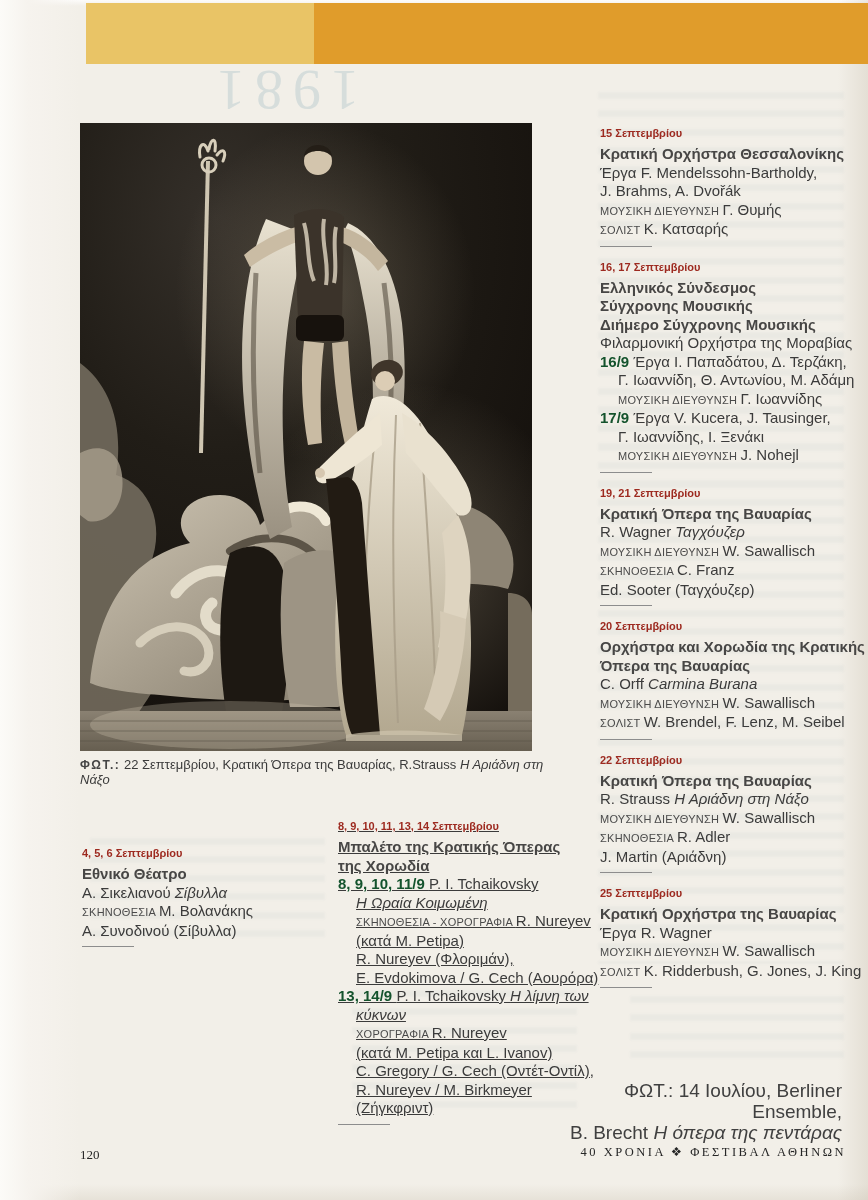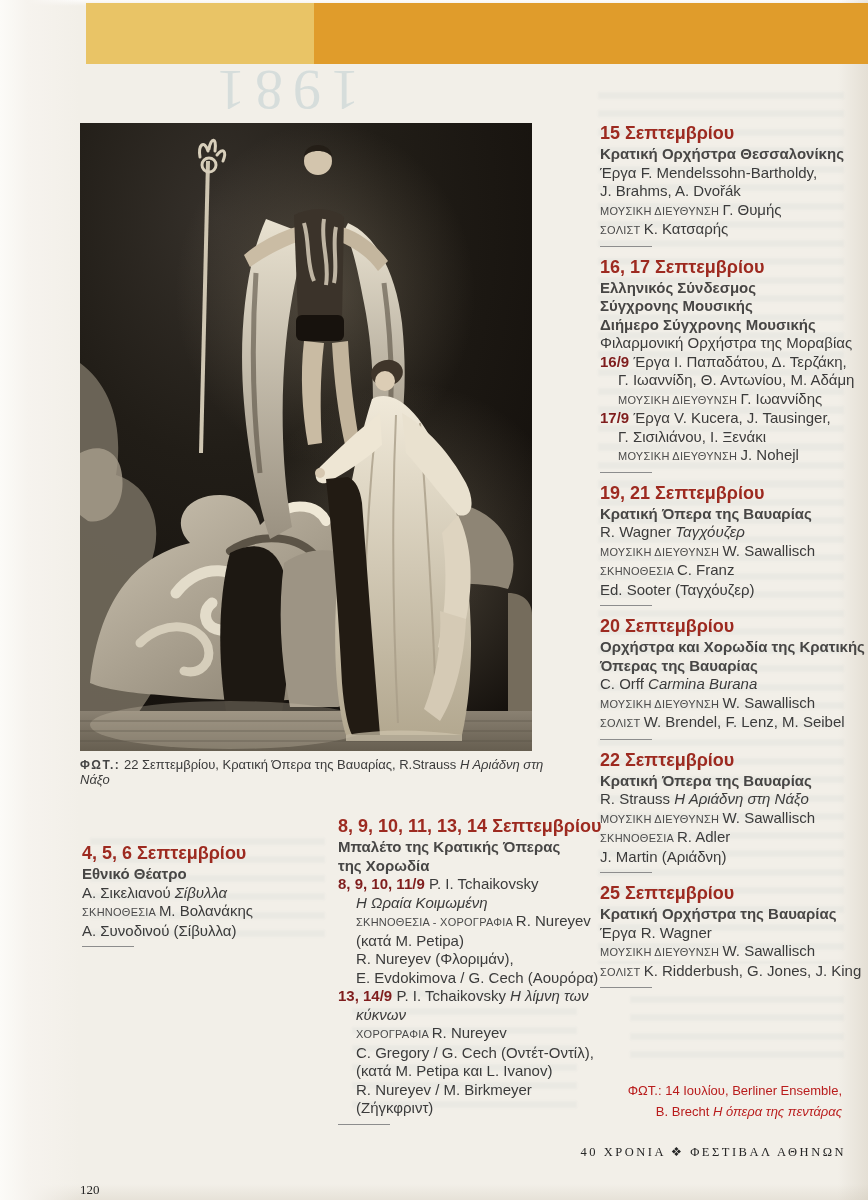--- a/index.html
+++ b/index.html
@@ -24,39 +24,39 @@
   .ghost-lines{position:absolute;pointer-events:none;opacity:.55;filter:blur(.8px);
        background:repeating-linear-gradient(to bottom,
          rgba(110,138,152,.10) 0 7px, rgba(110,138,152,0) 7px 18.5px);}
   
   .photo{position:absolute;left:80px;top:123px;width:452px;height:628px;}
   .photo svg{display:block;width:100%;height:100%;}
   
   .caption{position:absolute;left:80px;top:757px;width:475px;font-size:13px;color:#3a3a3a;}
   .caption .cap-label{font-weight:bold;letter-spacing:1.5px;font-size:12px;color:#444;}
   .caption-right{position:absolute;right:26px;top:1080px;width:300px;text-align:right;
-       font-size:13px;line-height:21px;color:#b91c1c;}
+       font-size:19px;line-height:21px;color:#404040;}
   .i{font-style:italic;}
   
   .col{position:absolute;font-size:15px;line-height:18.5px;color:#3b3b3b;}
   .col-right{left:600px;top:123px;width:268px;}
   .col-left{left:82px;top:843px;width:256px;}
-  .col-mid{left:338px;top:816px;width:264px;}
-  .sec-head{color:#9d2a20;font-weight:bold;font-size:18px;line-height:20px;margin:0 0 2px 0;}
+  .col-mid{left:338px;top:816px;width:264px;text-decoration:underline;}
+  .sec-head{color:#9d2a20;font-weight:bold;font-size:11px;line-height:20px;margin:0 0 2px 0;}
   .line{white-space:nowrap;}
   .line.ind{padding-left:18px;}
   .line .b{font-weight:bold;color:#474645;}
   .line .r{color:#3b3b3b;}
   .line .sc{font-size:11px;letter-spacing:.25px;color:#4a4a4a;}
-  .line .db{font-weight:bold;color:#7f1d1d;}
+  .line .db{font-weight:bold;color:#14532d;}
   .divider{width:52px;border-top:1px solid #8d8d8d;margin-top:6px;}
   .section{margin-bottom:10px;}
   
   .pagenum{position:absolute;left:80px;top:1147px;font-family:"Liberation Serif","DejaVu Serif",serif;
-       font-size:13px;color:#262626;margin-top:35px;}
+       font-size:13px;color:#262626;}
   .footer-brand{position:absolute;right:22px;top:1144px;font-family:"Liberation Serif","DejaVu Serif",serif;
        font-size:12.5px;letter-spacing:2.5px;color:#262626;}
 </style>
 </head>
 <body>
 
 <div class="page">
 
   <div class="topbar">
     <div class="seg-light"></div>
@@ -183,22 +183,22 @@
         <div class="line"><span class="b">της Χορωδία</span></div>
         <div class="line"><span class="db">8, 9, 10, 11/9 </span><span class="r">P. I. Tchaikovsky</span></div>
         <div class="line ind"><span class="i">Η Ωραία Κοιμωμένη</span></div>
         <div class="line ind"><span class="sc">ΣΚΗΝΟΘΕΣΙΑ - ΧΟΡΟΓΡΑΦΙΑ </span><span class="r">R. Nureyev</span></div>
         <div class="line ind"><span class="r">(κατά Μ. Petipa)</span></div>
         <div class="line ind"><span class="r">R. Nureyev (Φλοριμάν),</span></div>
         <div class="line ind"><span class="r">E. Evdokimova / G. Cech (Αουρόρα)</span></div>
         <div class="line"><span class="db">13, 14/9 </span><span class="r">P. I. Tchaikovsky </span><span class="i">Η λίμνη των</span></div>
         <div class="line ind"><span class="i">κύκνων</span></div>
         <div class="line ind"><span class="sc">ΧΟΡΟΓΡΑΦΙΑ </span><span class="r">R. Nureyev</span></div>
+        <div class="line ind"><span class="r">(κατά Μ. Petipa και L. Ivanov)</span></div>
         <div class="line ind"><span class="r">C. Gregory / G. Cech (Οντέτ-Οντίλ),</span></div>
-        <div class="line ind"><span class="r">(κατά Μ. Petipa και L. Ivanov)</span></div>
         <div class="line ind"><span class="r">R. Nureyev / M. Birkmeyer</span></div>
         <div class="line ind"><span class="r">(Ζήγκφριντ)</span></div>
         <div class="divider"></div>
       </div>
     </div>
   <div class="col col-right">
       <div class="section">
         <div class="sec-head">15 Σεπτεμβρίου</div>
         <div class="line"><span class="b">Κρατική Ορχήστρα Θεσσαλονίκης</span></div>
         <div class="line"><span class="r">Έργα F. Mendelssohn-Bartholdy,</span></div>
@@ -210,37 +210,37 @@
       <div class="section">
         <div class="sec-head">16, 17 Σεπτεμβρίου</div>
         <div class="line"><span class="b">Ελληνικός Σύνδεσμος</span></div>
         <div class="line"><span class="b">Σύγχρονης Μουσικής</span></div>
         <div class="line"><span class="b">Διήμερο Σύγχρονης Μουσικής</span></div>
         <div class="line"><span class="r">Φιλαρμονική Ορχήστρα της Μοραβίας</span></div>
         <div class="line"><span class="db">16/9 </span><span class="r">Έργα Ι. Παπαδάτου, Δ. Τερζάκη,</span></div>
         <div class="line ind"><span class="r">Γ. Ιωαννίδη, Θ. Αντωνίου, Μ. Αδάμη</span></div>
         <div class="line ind"><span class="sc">ΜΟΥΣΙΚΗ ΔΙΕΥΘΥΝΣΗ </span><span class="r">Γ. Ιωαννίδης</span></div>
         <div class="line"><span class="db">17/9 </span><span class="r">Έργα V. Kucera, J. Tausinger,</span></div>
-        <div class="line ind"><span class="r">Γ. Σισιλιάνου, Ι. Ξενάκι</span></div>
+        <div class="line ind"><span class="r">Γ. Ιωαννίδης, Ι. Ξενάκι</span></div>
         <div class="line ind"><span class="sc">ΜΟΥΣΙΚΗ ΔΙΕΥΘΥΝΣΗ </span><span class="r">J. Nohejl</span></div>
         <div class="divider"></div>
       </div>
       <div class="section">
         <div class="sec-head">19, 21 Σεπτεμβρίου</div>
         <div class="line"><span class="b">Κρατική Όπερα της Βαυαρίας</span></div>
         <div class="line"><span class="r">R. Wagner </span><span class="i">Ταγχόυζερ</span></div>
         <div class="line"><span class="sc">ΜΟΥΣΙΚΗ ΔΙΕΥΘΥΝΣΗ </span><span class="r">W. Sawallisch</span></div>
         <div class="line"><span class="sc">ΣΚΗΝΟΘΕΣΙΑ </span><span class="r">C. Franz</span></div>
         <div class="line"><span class="r">Ed. Sooter (Ταγχόυζερ)</span></div>
         <div class="divider"></div>
       </div>
       <div class="section">
         <div class="sec-head">20 Σεπτεμβρίου</div>
         <div class="line"><span class="b">Ορχήστρα και Χορωδία της Κρατικής</span></div>
-        <div class="line"><span class="b">Όπερας της Βαυαρίας</span></div>
+        <div class="line"><span class="b">Όπερα της Βαυαρίας</span></div>
         <div class="line"><span class="r">C. Orff </span><span class="i">Carmina Burana</span></div>
         <div class="line"><span class="sc">ΜΟΥΣΙΚΗ ΔΙΕΥΘΥΝΣΗ </span><span class="r">W. Sawallisch</span></div>
         <div class="line"><span class="sc">ΣΟΛΙΣΤ </span><span class="r">W. Brendel, F. Lenz, M. Seibel</span></div>
         <div class="divider"></div>
       </div>
       <div class="section">
         <div class="sec-head">22 Σεπτεμβρίου</div>
         <div class="line"><span class="b">Κρατική Όπερα της Βαυαρίας</span></div>
         <div class="line"><span class="r">R. Strauss </span><span class="i">Η Αριάδνη στη Νάξο</span></div>
         <div class="line"><span class="sc">ΜΟΥΣΙΚΗ ΔΙΕΥΘΥΝΣΗ </span><span class="r">W. Sawallisch</span></div>

